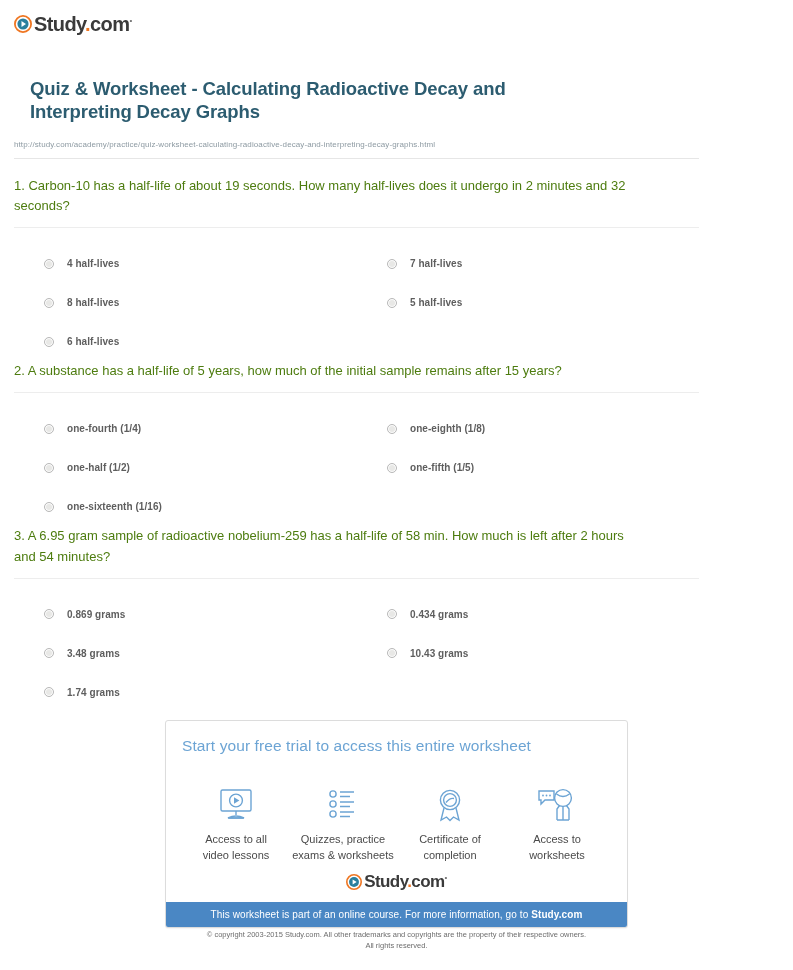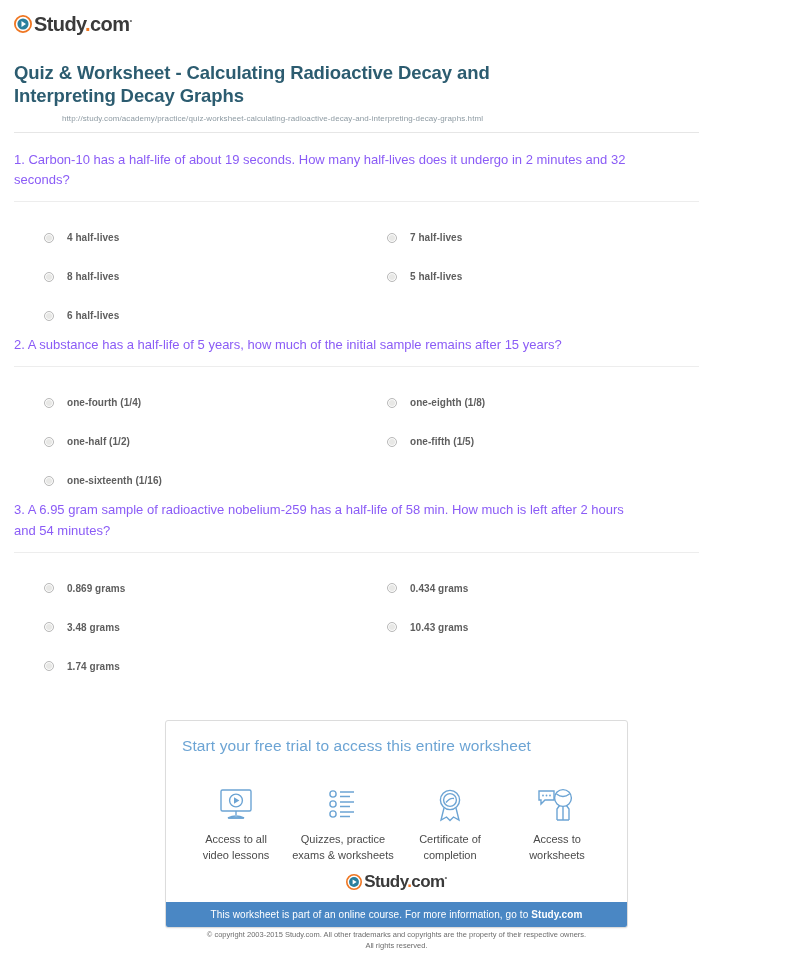--- a/index.html
+++ b/index.html
@@ -57,45 +57,44 @@
   
   .title-wrap {
     padding: 22px 14px 0 14px;
   }
   .doc-title {
     font-size: 18.5px;
     font-weight: bold;
     color: #2c5c70;
     line-height: 1.27;
     letter-spacing: -0.1px;
-    margin: 0;
+    margin: 16px;
     max-width: 560px;
   }
   .doc-url {
     font-size: 8px;
     color: #8d9aa2;
     margin-top: 6px;
     letter-spacing: 0.1px;
     word-break: break-all;
-    margin-left: 48px;
   }
   .rule {
     border: 0;
     border-top: 1px solid #e6e6e6;
     margin: 9px 0 0 0;
   }
 
   
   .questions {
     padding: 0 14px;
   }
   .question-block { padding-top: 17px; }
   .q-text {
     font-size: 13px;
-    color: #8b5cf6;
+    color: #4d7c0f;
     line-height: 1.55;
     max-width: 625px;
     margin: 0 0 11px 0;
   }
   .q-rule {
     border: 0;
     border-top: 1px solid #ededed;
     margin: 0;
   }
   .options {

